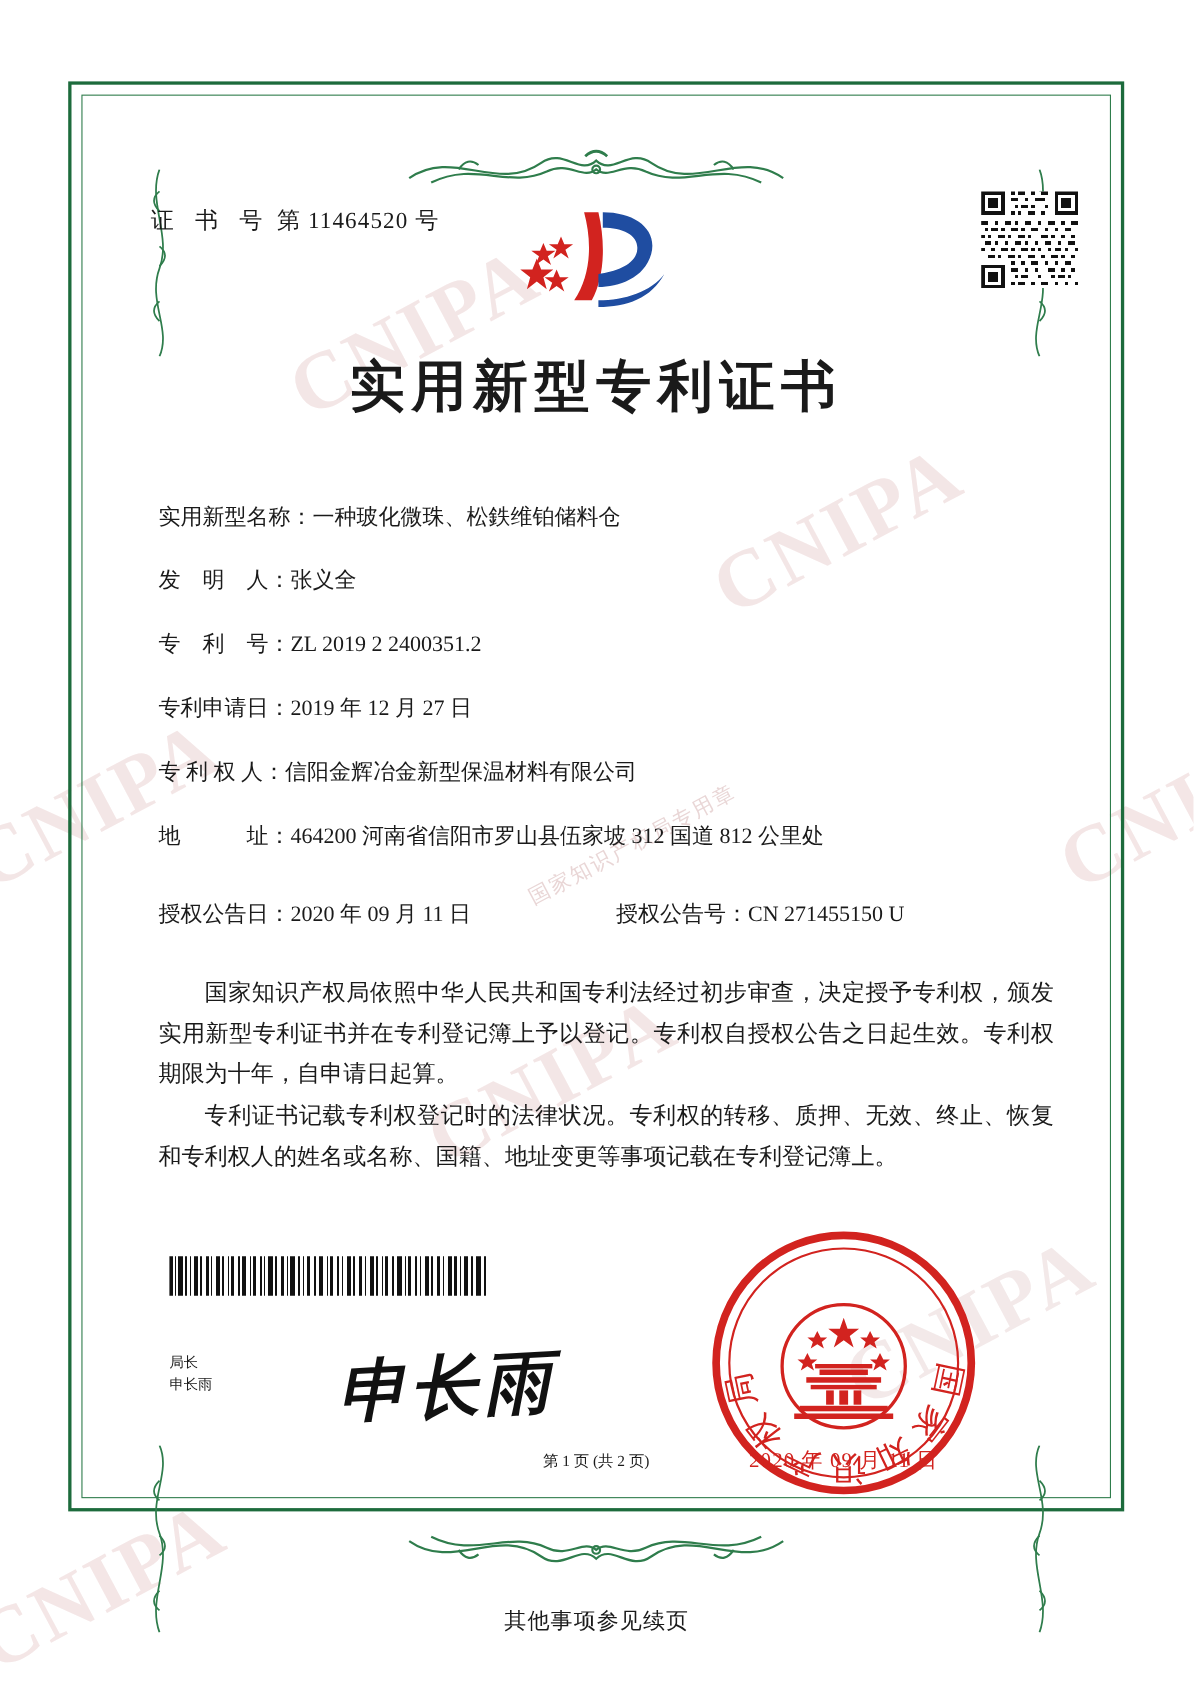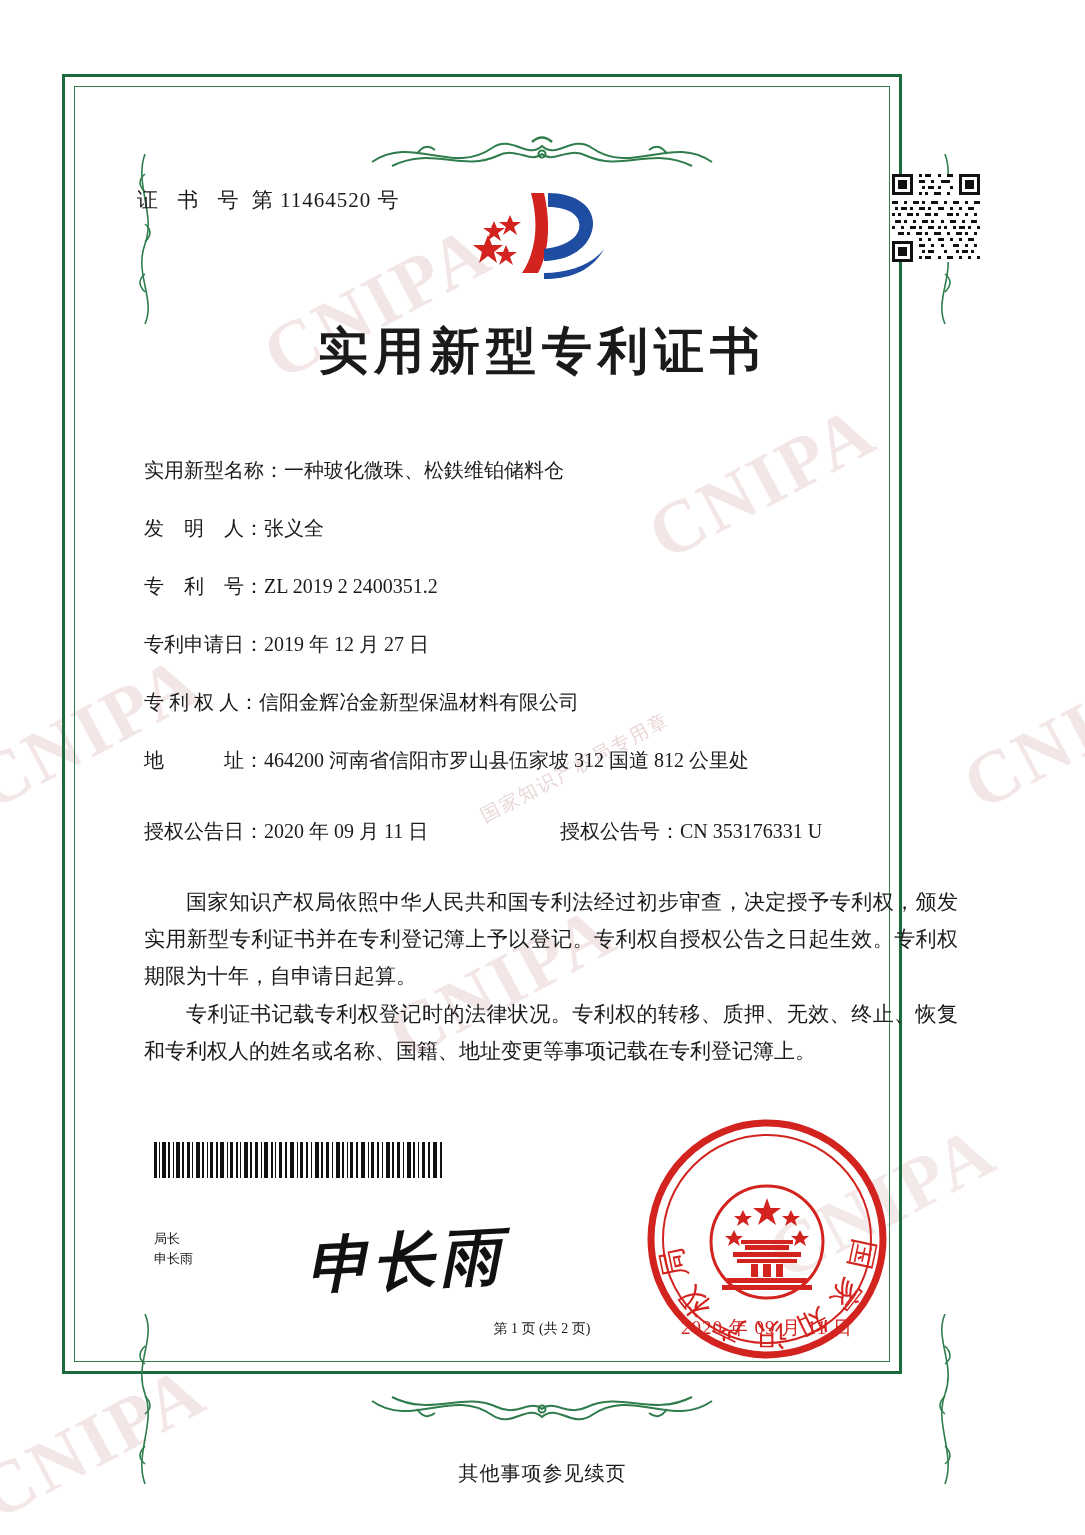--- a/index.html
+++ b/index.html
@@ -48,21 +48,21 @@
     transform: rotate(-28deg);
     white-space: nowrap;
     letter-spacing: 2px;
   }
 
   
   .cert {
     position: absolute;
     left: 62px;
     top: 74px;
-    width: 840px;
+    width: 960px;
     height: 1300px;
     z-index: 2;
   }
   .border-outer {
     position: absolute;
     inset: 0;
     border: 3px solid #1d6b3c;
   }
   .border-inner {
     position: absolute;
@@ -447,21 +447,21 @@
       </div>
       <div class="field">
         <span class="k">专 利 权 人：</span><span>信阳金辉冶金新型保温材料有限公司</span>
       </div>
       <div class="field">
         <span class="k">地　　　址：</span><span>464200 河南省信阳市罗山县伍家坡 312 国道 812 公里处</span>
       </div>
       <div class="field row-split">
         <span class="k">授权公告日：</span><span>2020 年 09 月 11 日</span>
         <span class="right">
-          <span>授权公告号：</span><span>CN 353176331 U</span>
+          <span>授权公告号：</span><span>CN 271455150 U</span>
         </span>
       </div>
     </div>
 
     <div class="paras">
       <p>国家知识产权局依照中华人民共和国专利法经过初步审查，决定授予专利权，颁发实用新型专利证书并在专利登记簿上予以登记。专利权自授权公告之日起生效。专利权期限为十年，自申请日起算。</p>
       <p>专利证书记载专利权登记时的法律状况。专利权的转移、质押、无效、终止、恢复和专利权人的姓名或名称、国籍、地址变更等事项记载在专利登记簿上。</p>
     </div>
 
     <svg class="barcode" viewBox="0 0 290 36" shape-rendering="crispEdges">

